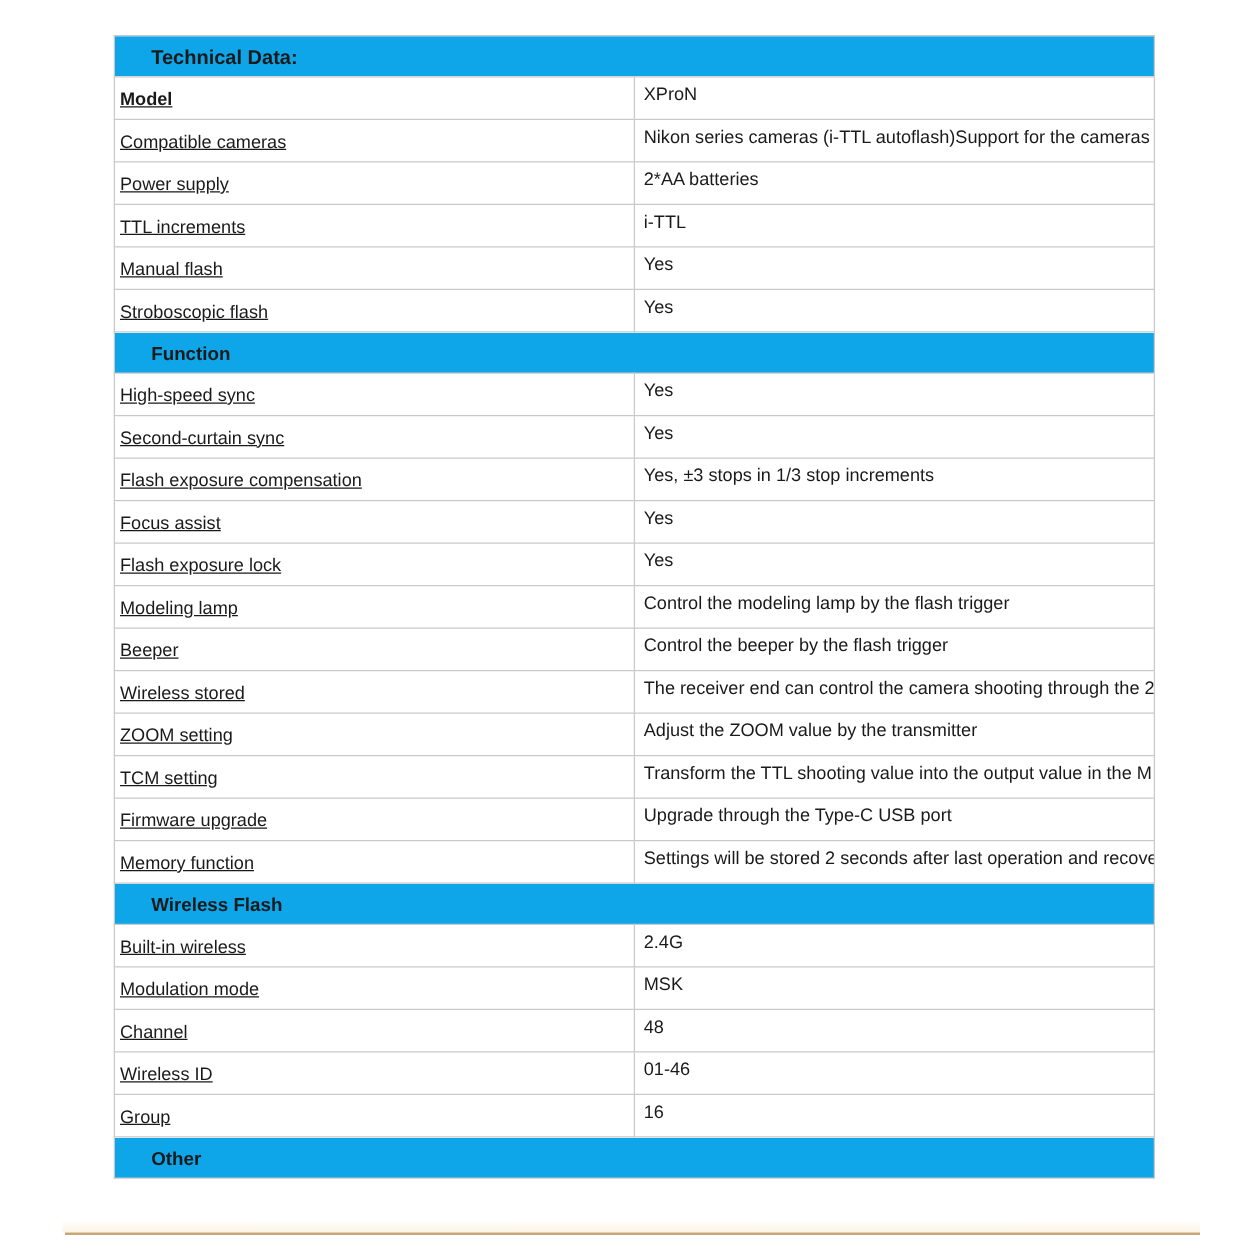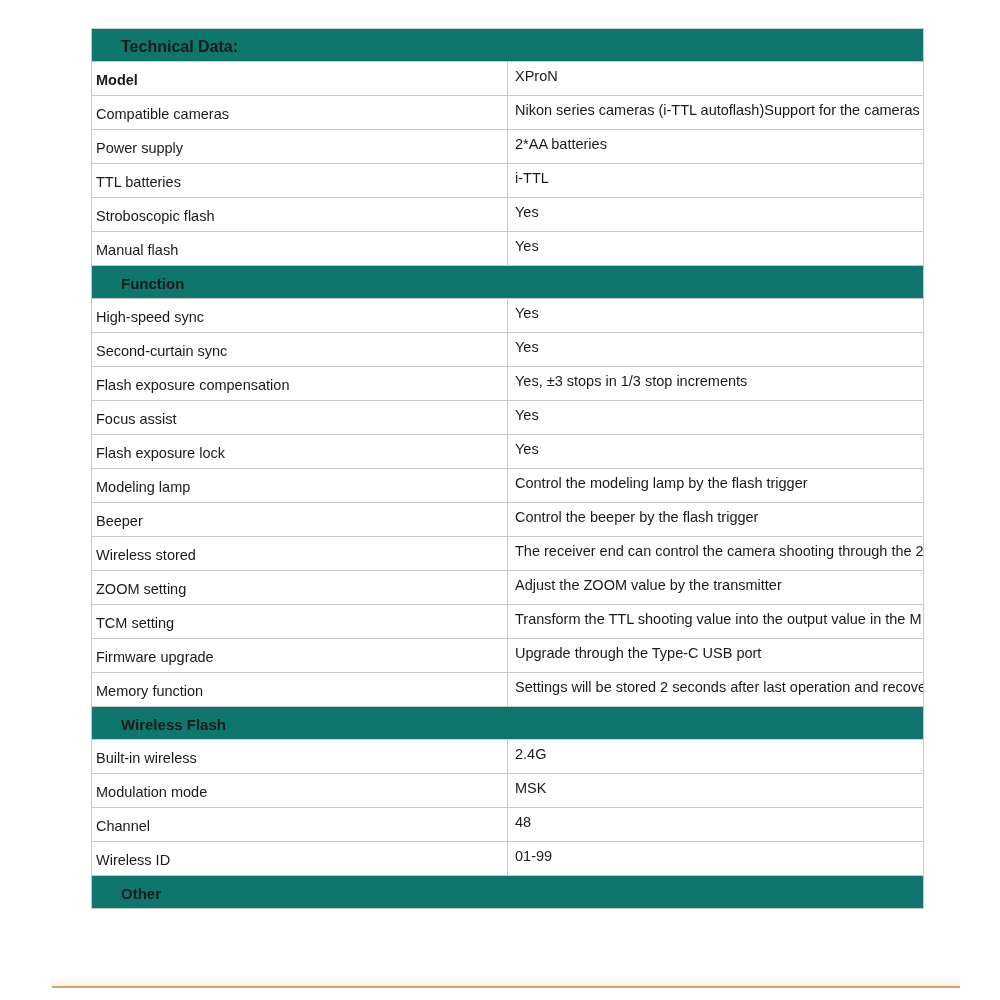--- a/index.html
+++ b/index.html
@@ -9,24 +9,24 @@
   }
   .spec-table {
     position: absolute; left: 91px; top: 28px; width: 833px;
     border-collapse: collapse; table-layout: fixed;
   }
   .spec-table td {
     border: 1px solid #c9c9c9; height: 29px; padding: 0 0 0 4px;
     font-size: 14.5px; vertical-align: middle; line-height: 1;
     white-space: nowrap; overflow: hidden;
   }
-  .spec-table td.label { width: 217px; padding-top: 3px; }
+  .spec-table td.label { width: 217px; padding-top: 3px; text-decoration: underline; }
   .spec-table td.value { padding-left: 7px; padding-bottom: 4px; }
   .spec-table tr.section td {
-    background: #0f766e; font-weight: bold; font-size: 15px; padding-top: 3px; padding-left: 29px;
+    background: #0ea5e9; font-weight: bold; font-size: 15px; padding-top: 3px; padding-left: 29px;
   }
   .spec-table tr.title td { font-size: 16px; }
   .spec-table td.bold { font-weight: bold; }
   .footer-glow {
     position: absolute; left: 50px; top: 976px; width: 910px; height: 10px;
     background: linear-gradient(to bottom, rgba(253,248,238,0), #fbf3e4);
   }
   .footer-line {
     position: absolute; left: 52px; top: 986px; width: 908px; height: 2px;
     background: #c9a676;
@@ -46,29 +46,29 @@
       </tr>
       <tr>
         <td class="label">Compatible cameras</td>
         <td class="value">Nikon series cameras (i-TTL autoflash)Support for the cameras that have PC sync socket.</td>
       </tr>
       <tr>
         <td class="label">Power supply</td>
         <td class="value">2*AA batteries</td>
       </tr>
       <tr>
-        <td class="label">TTL batteries</td>
+        <td class="label">TTL increments</td>
         <td class="value">i-TTL</td>
       </tr>
       <tr>
-        <td class="label">Stroboscopic flash</td>
+        <td class="label">Manual flash</td>
         <td class="value">Yes</td>
       </tr>
       <tr>
-        <td class="label">Manual flash</td>
+        <td class="label">Stroboscopic flash</td>
         <td class="value">Yes</td>
       </tr>
       <tr class="section">
         <td colspan="2">Function</td>
       </tr>
       <tr>
         <td class="label">High-speed sync</td>
         <td class="value">Yes</td>
       </tr>
       <tr>
@@ -125,21 +125,25 @@
       <tr>
         <td class="label">Modulation mode</td>
         <td class="value">MSK</td>
       </tr>
       <tr>
         <td class="label">Channel</td>
         <td class="value">48</td>
       </tr>
       <tr>
         <td class="label">Wireless ID</td>
-        <td class="value">01-99</td>
+        <td class="value">01-46</td>
+      </tr>
+      <tr>
+        <td class="label">Group</td>
+        <td class="value">16</td>
       </tr>
       <tr class="section">
         <td colspan="2">Other</td>
       </tr>
     </tbody>
 </table>
 
 <div class="footer-glow"></div>
 <div class="footer-line"></div>
 

